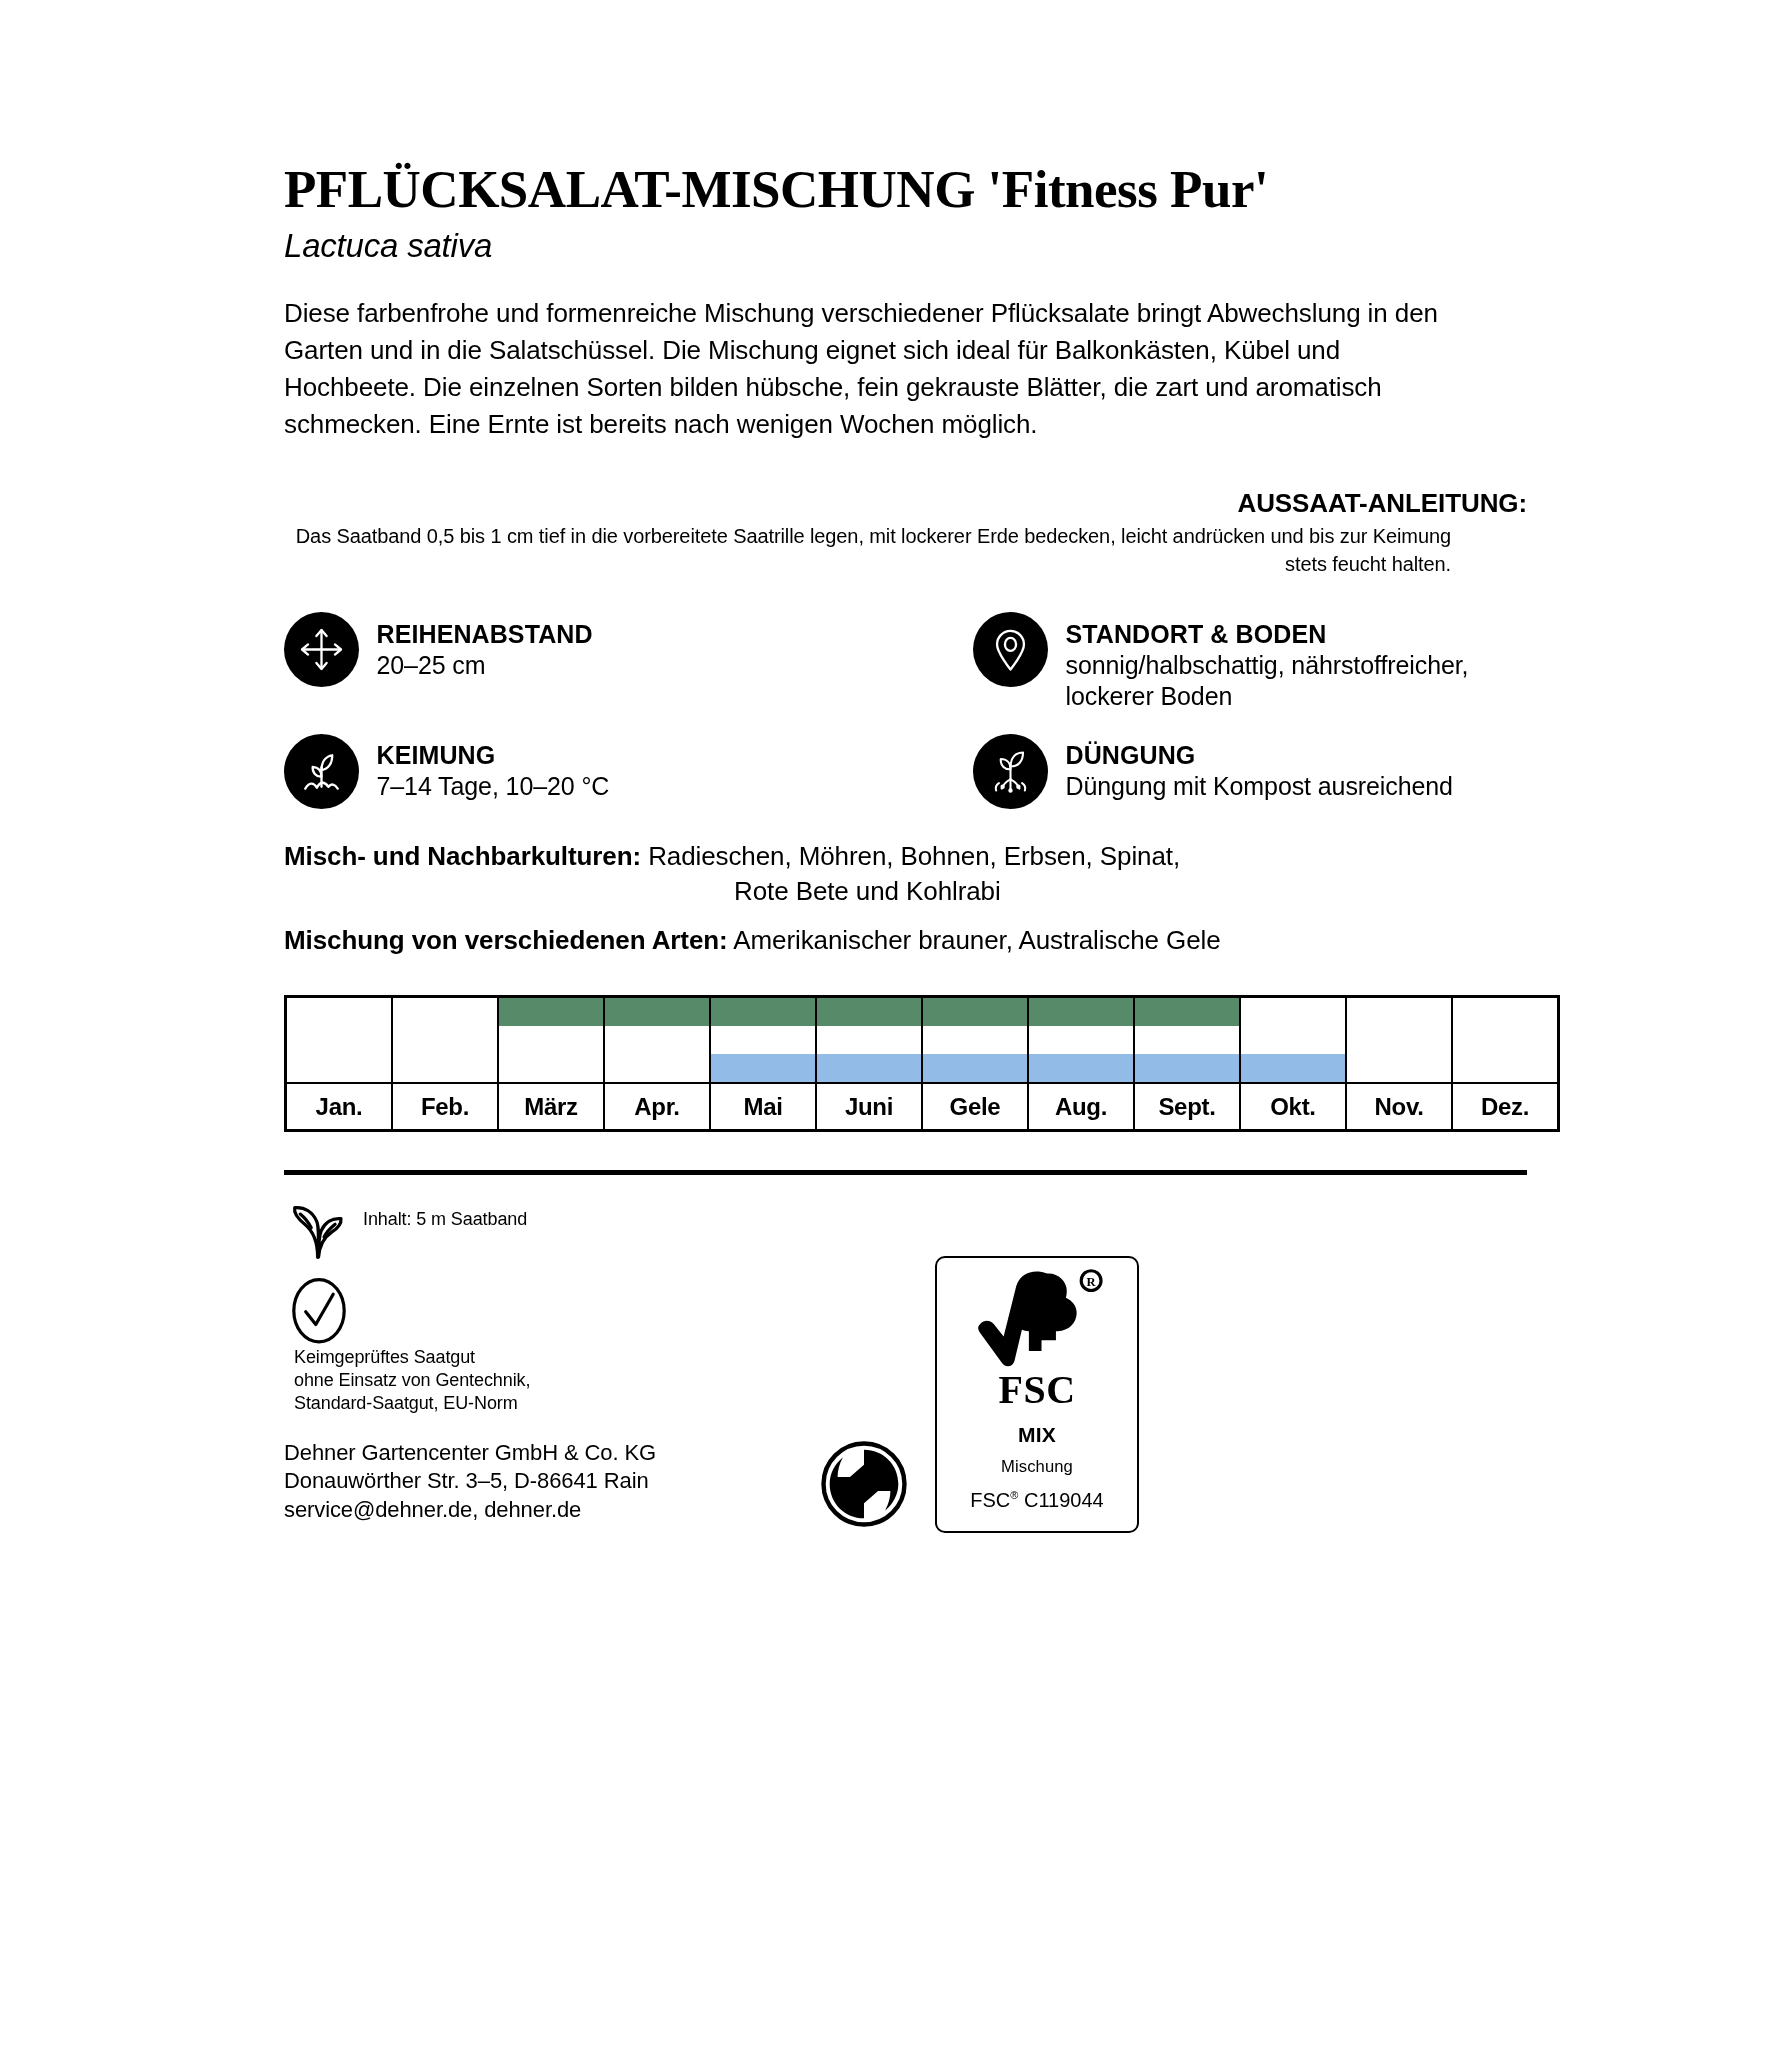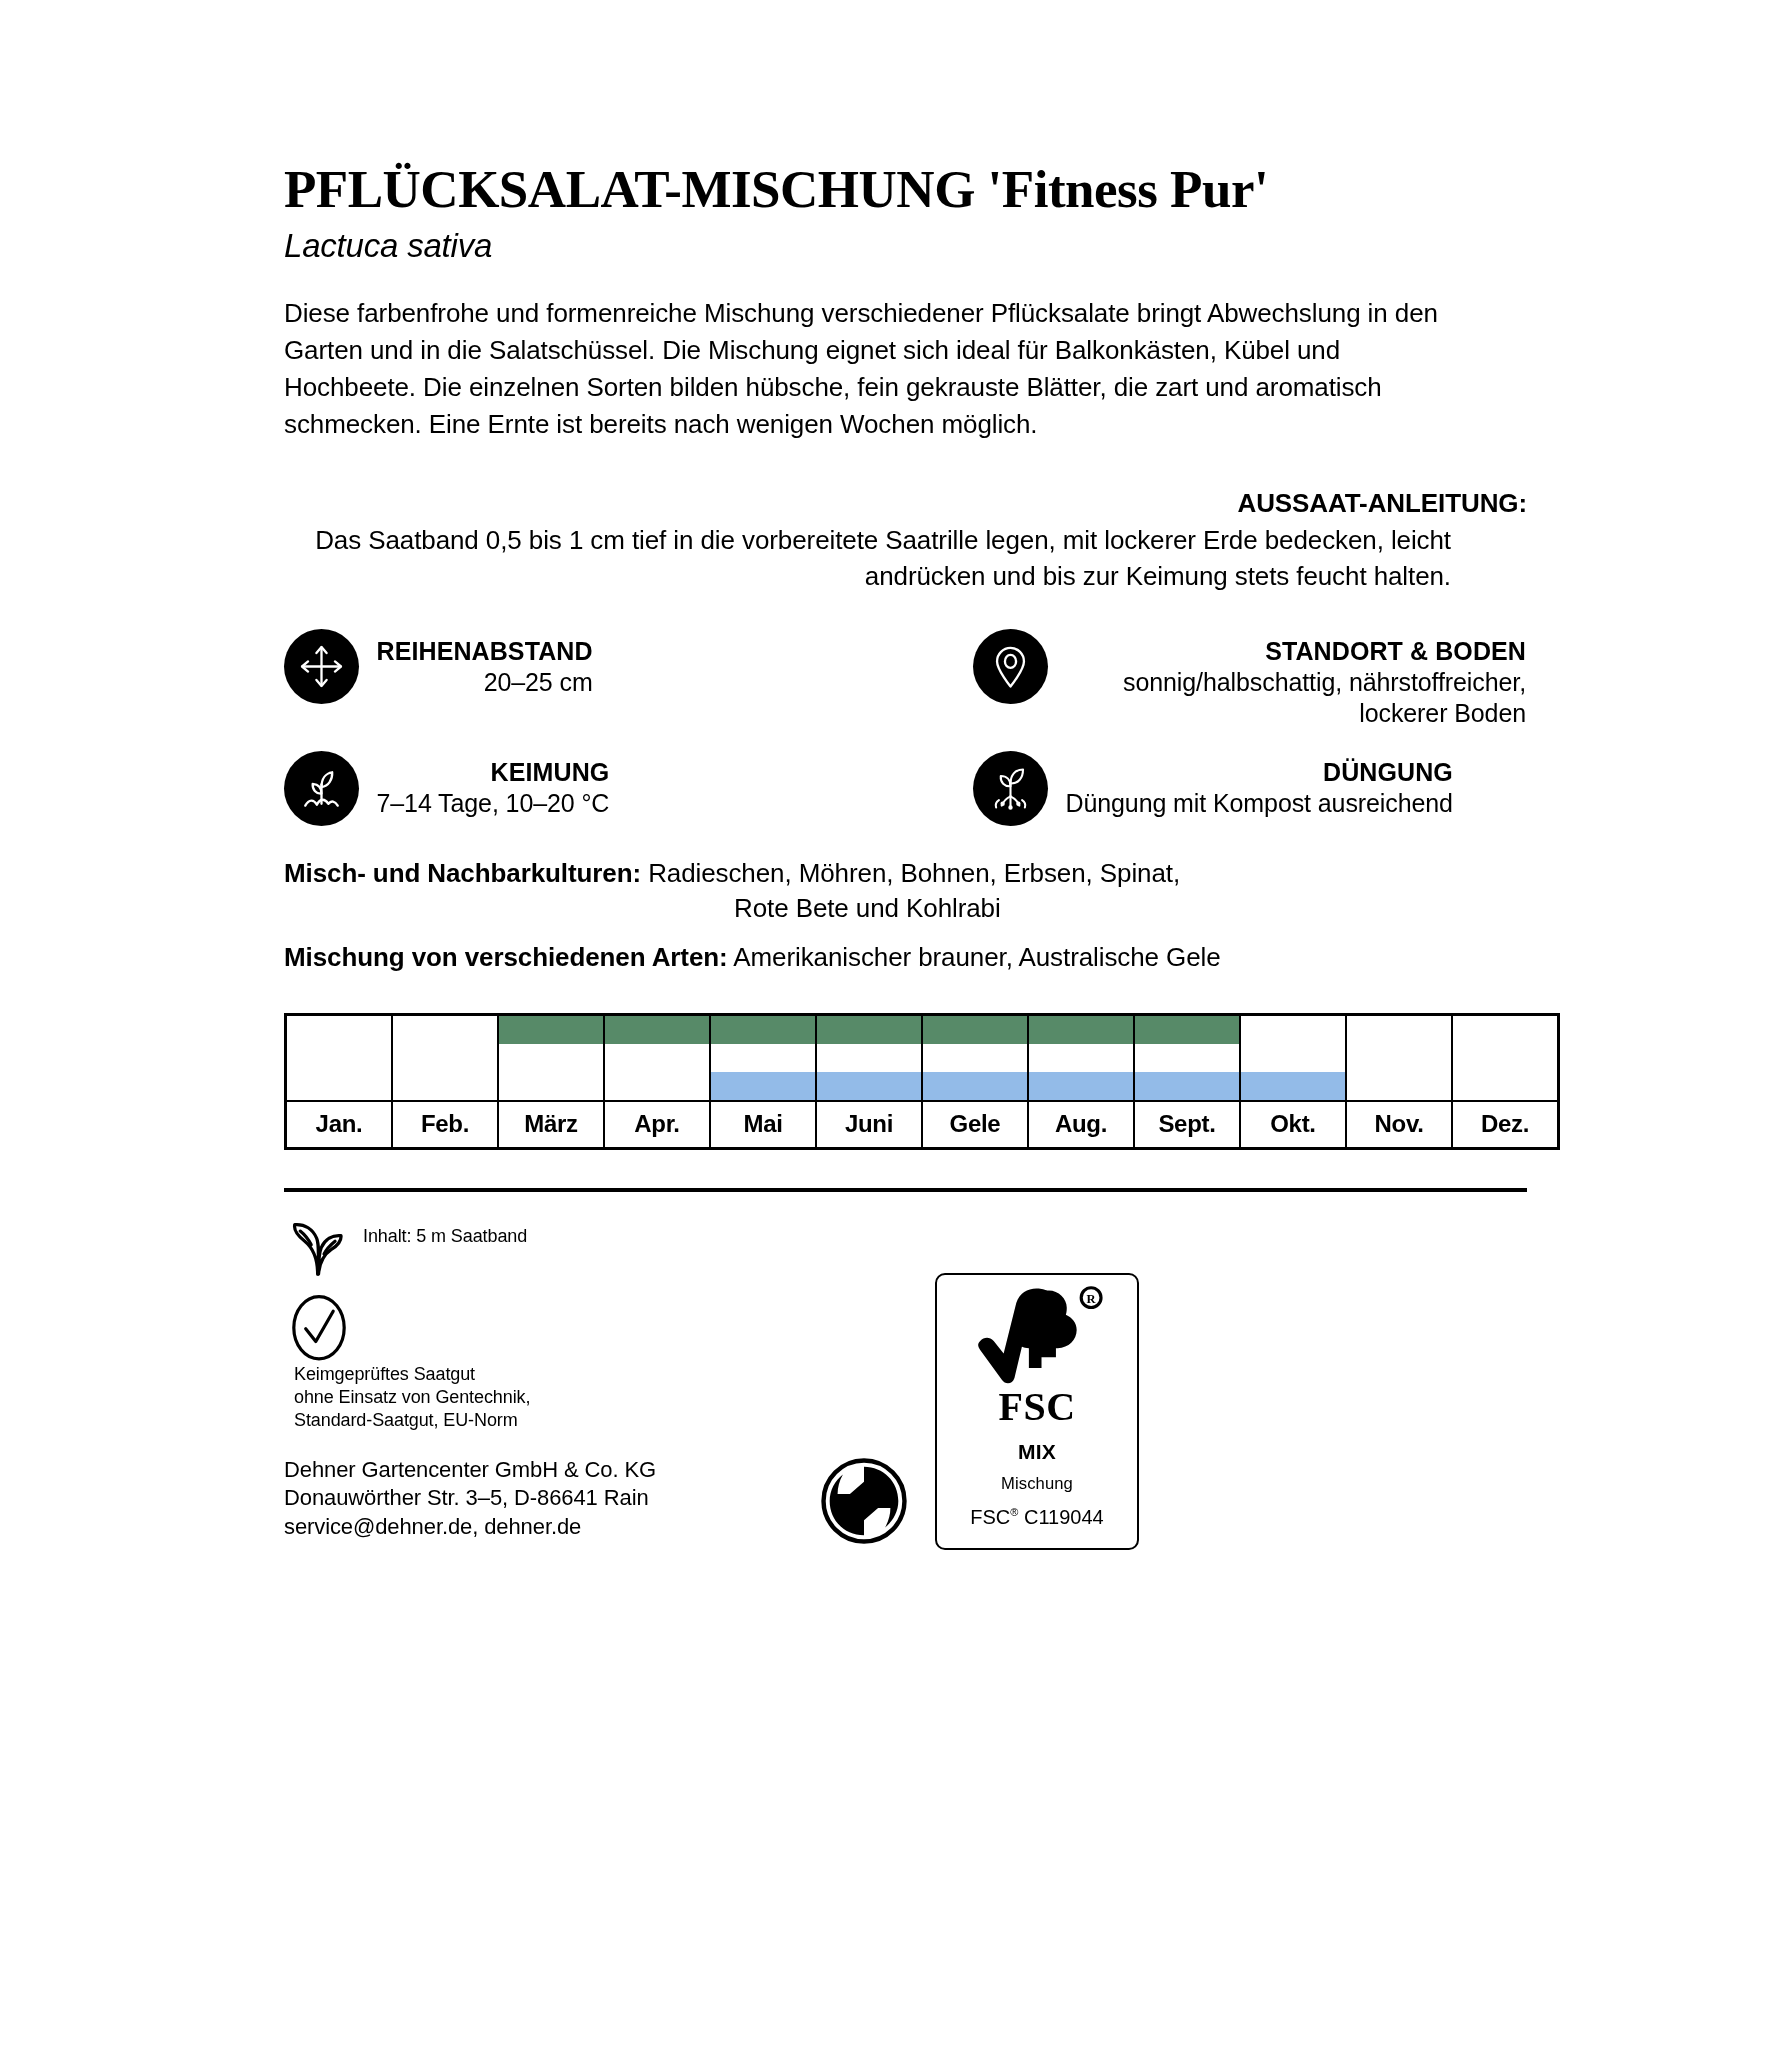--- a/index.html
+++ b/index.html
@@ -53,21 +53,21 @@
   }
 
   
   .sowing-block { margin-top: 45px; text-align: right; }
   .sowing-heading {
     font-size: 26px;
     font-weight: bold;
     letter-spacing: -0.1px;
   }
   .sowing-text {
-    font-size: 26px;
+    font-size: 20px;
     line-height: 1.42;
     max-width: 1167px;
     margin-top: 2.8px;
     letter-spacing: -0.1px;
   }
 
   
   .icon-grid {
     margin-top: 34px;
     display: grid;
@@ -80,21 +80,21 @@
     width: 75px;
     height: 75px;
     border-radius: 50%;
     background: #000000;
     flex: 0 0 auto;
     display: flex;
     align-items: center;
     justify-content: center;
   }
   .icon-badge svg { display: block; }
-  .icon-text { margin-left: 17.5px; padding-top: 7.4px; text-align: right; }
+  .icon-text { margin-left: 17.5px; padding-top: 7.4px; }
   .icon-title {
     font-size: 25px;
     font-weight: bold;
     letter-spacing: 0.1px;
     line-height: 1.12;
   }
   .icon-value {
     font-size: 25px;
     line-height: 1.25;
     margin-top: 1.8px;

